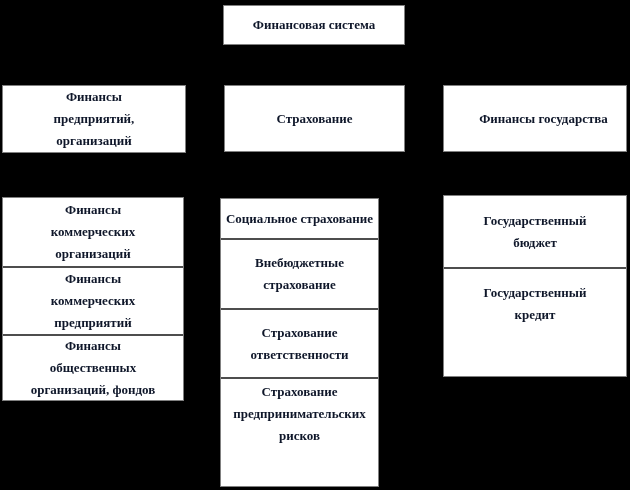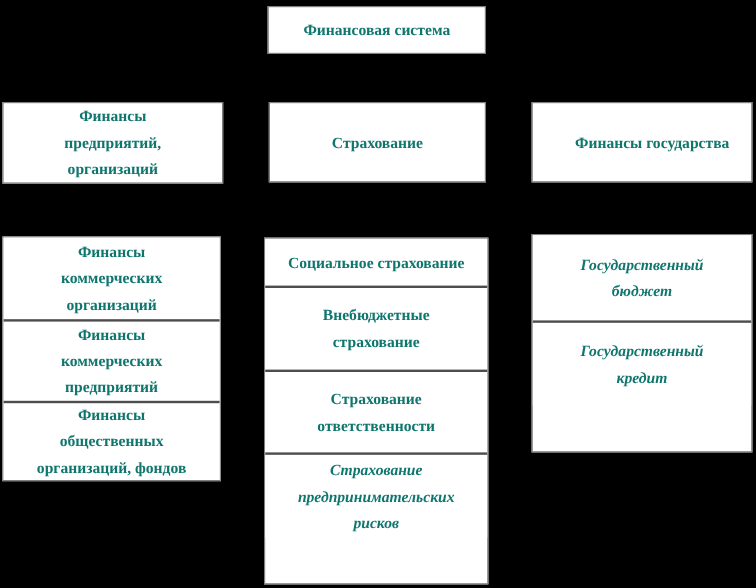--- a/index.html
+++ b/index.html
@@ -7,21 +7,21 @@
     padding: 0;
     background: #000000;
   }
   .canvas {
     position: relative;
     width: 630px;
     height: 490px;
     background: #000000;
     font-family: "Liberation Serif", "DejaVu Serif", serif;
     font-weight: bold;
-    color: #0f766e;
+    color: #0f172a;
     overflow: hidden;
   }
   .box {
     position: absolute;
     background: #ffffff;
     border: 1px solid #808080;
     box-sizing: border-box;
     display: flex;
     align-items: center;
     justify-content: center;
@@ -53,29 +53,29 @@
     border-top: 2px solid #4d4d4d;
   }
 
   
   .pos-root        { left: 223px; top: 5px;  width: 182px; height: 40px; }
   .pos-branch-ent  { left: 2px;   top: 85px; width: 184px; height: 68px; }
   .pos-branch-ins  { left: 224px; top: 85px; width: 181px; height: 67px; }
   .pos-branch-sta  { left: 443px; top: 85px; width: 184px; height: 67px; padding-left: 17px; }
 
   .pos-col-ent { left: 2px;   top: 197px; width: 182px; height: 204px; }
-  .pos-col-ins { left: 220px; top: 198px; width: 187px; height: 289px; }
+  .pos-col-ins { left: 220px; top: 198px; width: 159px; height: 289px; }
   .pos-col-sta { left: 443px; top: 195px; width: 184px; height: 182px; }
 
   .h39 { height: 39px; }
   .h40 { height: 40px; }
   .h66 { height: 66px; }
   .h69 { height: 69px; }
   .h70 { height: 70px; }
-  .h71 { height: 71px; font-style: italic; }
+  .h71 { height: 71px; }
 </style>
 </head>
 <body>
 
 <div class="canvas">
 
   <div class="box pos-root">Финансовая система</div>
 
   <div class="box pos-branch-ent">Финансы
 предприятий,

